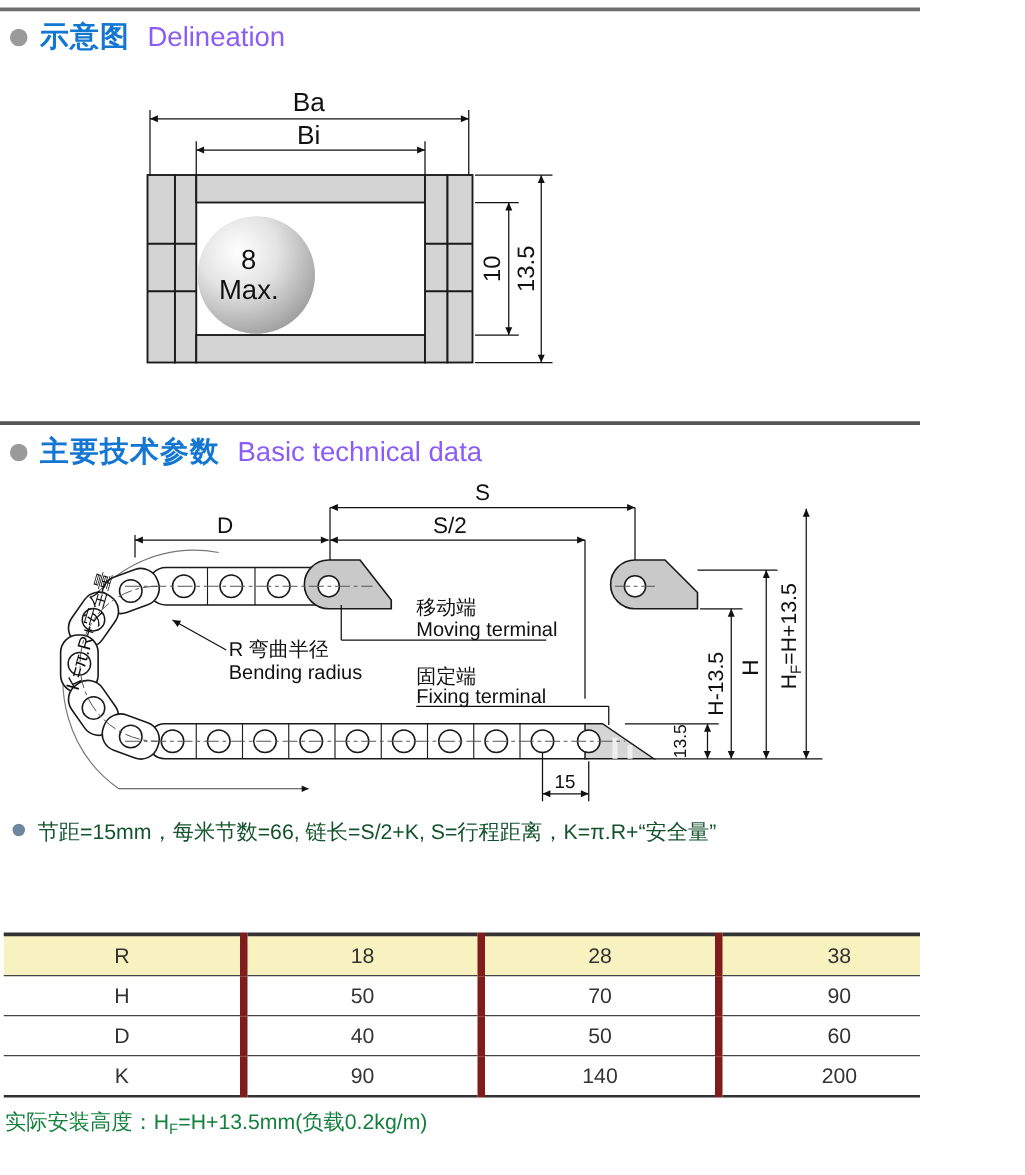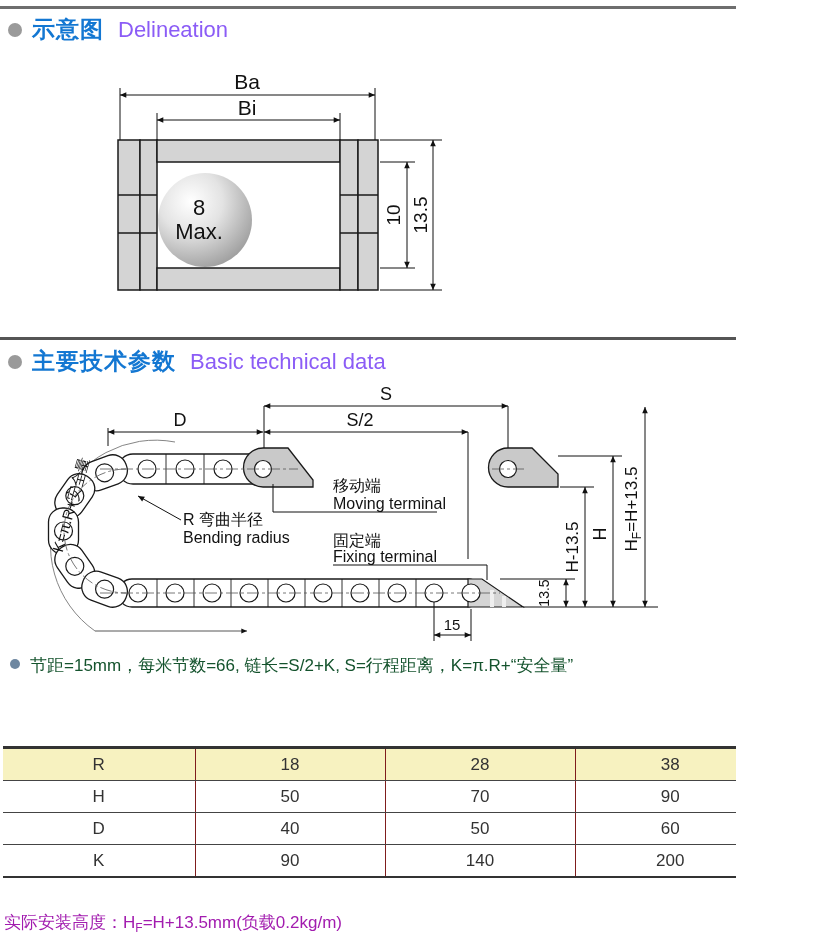--- a/index.html
+++ b/index.html
@@ -10,22 +10,22 @@
   .hdr .dot{width:14px;height:14px;border-radius:50%;background:#9a9a9a;margin:0 10px 0 8px;flex:0 0 auto;}
   .hdr .zh{color:#1377d2;font-weight:bold;font-size:23px;letter-spacing:1px;}
   .hdr .en{color:#8b5cf6;font-size:22px;margin-left:14px;}
   .note{position:absolute;left:0;width:810px;display:flex;align-items:flex-start;font-size:17px;color:#14532d;}
   .note .dot{width:10px;height:10px;border-radius:50%;background:#6e87a0;margin:5px 10px 0 10px;flex:0 0 auto;}
   table.spec{position:absolute;left:3px;top:746px;width:762px;border-collapse:collapse;table-layout:fixed;}
   table.spec td{height:31px;text-align:center;font-size:17px;color:#333;padding:0;
     border-top:1.5px solid #444;border-bottom:1.5px solid #444;}
   table.spec tr.hrow td{background:#f7f2c0;border-top:3px solid #333;}
   table.spec tr:last-child td{border-bottom:2.5px solid #333;}
-  table.spec td.v{border-left:1px solid #7f1d1d;text-align:center;}
-  .footer-line{position:absolute;left:4px;font-size:17px;color:#a21caf;margin-top:25px;}
+  table.spec td.v{border-left:6px solid #7f1d1d;text-align:center;}
+  .footer-line{position:absolute;left:4px;font-size:17px;color:#15803d;}
   sub{font-size:12px;}
   svg text{fill:#111;}
 </style>
 </head>
 <body>
 
 <div class="page">
 
   <div class="rule" style="top:6px;width:792px;height:3px;"></div>
   <div class="hdr" style="top:14px;">

